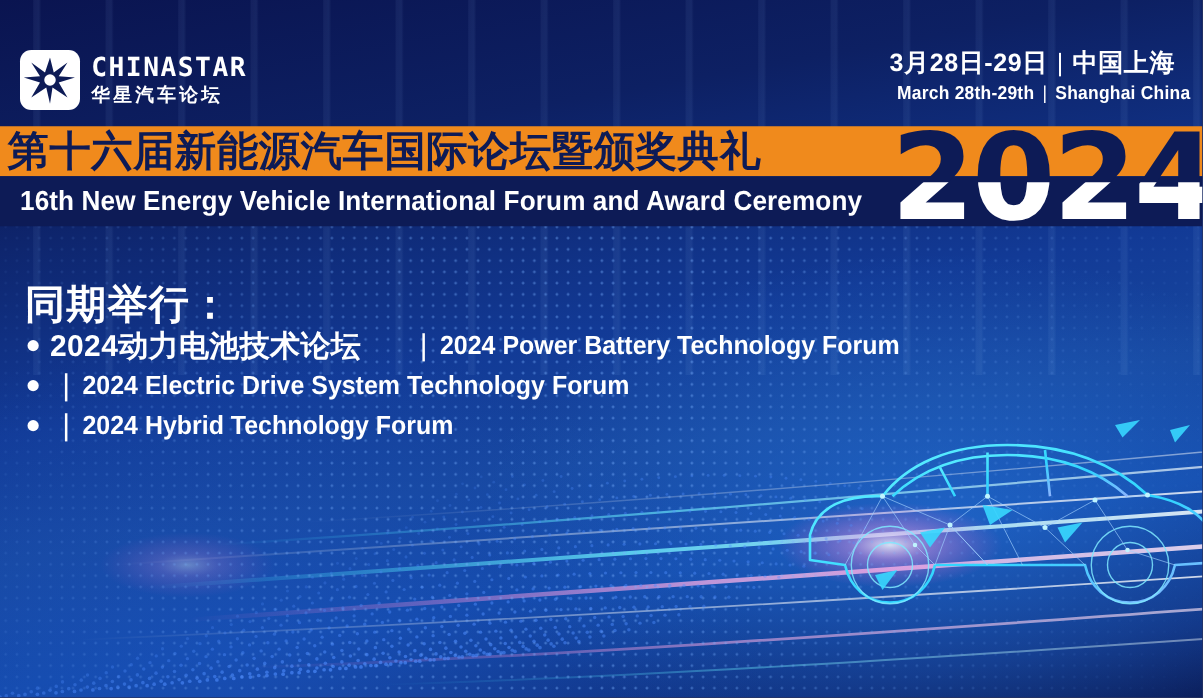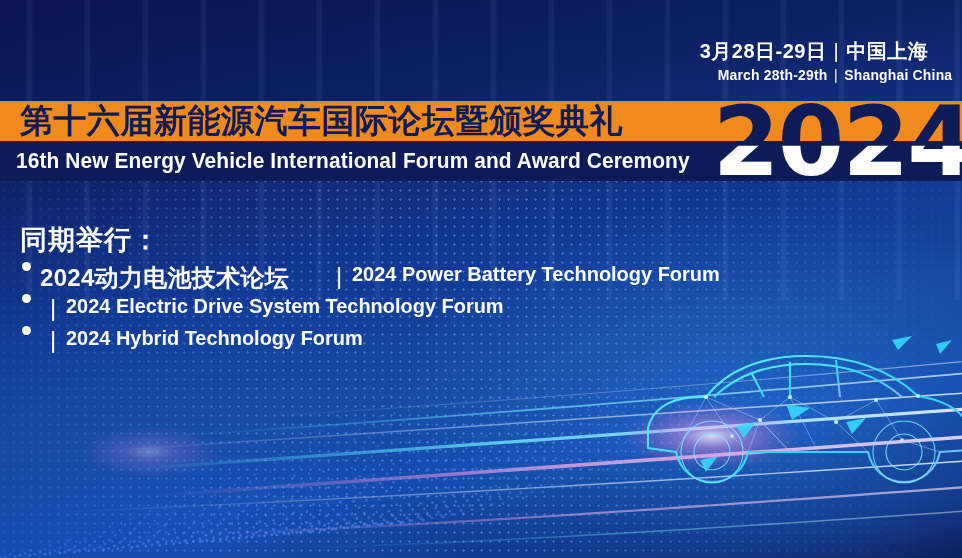--- a/index.html
+++ b/index.html
@@ -33,43 +33,43 @@
 
   
   .header{position:absolute;left:0;top:0;width:962px;height:101px;}
   .logo{position:absolute;left:16px;top:40px;display:flex;align-items:center;gap:9px;}
   .logo-badge{width:48px;height:48px;border-radius:9px;background:#ffffff;position:relative;}
   .logo-text{display:flex;flex-direction:column;line-height:1;}
   .logo-en{color:#fff;font-size:21px;font-weight:bold;letter-spacing:1.2px;
            font-family:"DejaVu Sans Mono",monospace;}
   .logo-cn{color:#fff;font-size:15px;font-weight:bold;letter-spacing:2.6px;margin-top:4px;}
 
-  .datebox{position:absolute;right:10px;top:40px;text-align:left;}
+  .datebox{position:absolute;right:10px;top:40px;text-align:center;}
   .date-cn{color:#fff;font-size:20px;font-weight:bold;letter-spacing:.5px;line-height:1.15;}
   .date-en{color:#fff;font-size:15px;font-weight:bold;letter-spacing:.2px;margin-top:3px;
            transform:scaleX(.93);transform-origin:right center;}
   .date-sep{display:inline-block;margin:0 7px;font-weight:400;}
 
   
   .band-orange{position:absolute;left:0;top:101px;width:962px;height:40px;background:#f08a1c;}
   .band-navy{position:absolute;left:0;top:141px;width:962px;height:40px;background:#0d1b56;}
-  .title-cn{position:absolute;left:20px;top:100px;height:42px;display:flex;align-items:center;
+  .title-cn{position:absolute;left:6px;top:100px;height:42px;display:flex;align-items:center;
             color:#0d1b56;font-size:33px;font-weight:bold;letter-spacing:.5px;white-space:nowrap;}
   .title-en{position:absolute;left:16px;top:142px;height:38px;display:flex;align-items:center;
             color:#ffffff;font-size:22px;font-weight:bold;letter-spacing:.1px;white-space:nowrap;
             transform:scaleX(.95);transform-origin:left center;}
   .year{position:absolute;right:-10px;top:94px;font-size:96px;font-weight:bold;line-height:1;
         letter-spacing:-2px;font-family:"DejaVu Sans",sans-serif;white-space:nowrap;}
   .year .top{position:absolute;right:0;top:0;color:#0d1b56;clip-path:inset(0 0 46% 0);}
   .year .bot{position:absolute;right:0;top:0;color:#ffffff;clip-path:inset(54% 0 0 0);}
 
   
-  .subhead{position:absolute;left:20px;top:222px;color:#fff;font-size:27px;font-weight:bold;letter-spacing:1px;}
+  .subhead{position:absolute;left:20px;top:222px;color:#fff;font-size:32px;font-weight:bold;letter-spacing:1px;}
   .flist{position:absolute;left:22px;top:262px;}
-  .frow{display:flex;align-items:flex-start;height:29px;margin-bottom:3px;}
+  .frow{display:flex;align-items:center;height:29px;margin-bottom:3px;}
   .bullet{width:9px;height:9px;border-radius:50%;background:#fff;margin-right:9px;flex:0 0 auto;}
   .f-cn{color:#fff;font-size:24px;font-weight:bold;width:286px;letter-spacing:.3px;}
   .pipe{color:#fff;font-size:24px;font-weight:400;width:26px;text-align:center;}
   .f-en{color:#fff;font-size:21px;font-weight:bold;transform:scaleX(.95);transform-origin:left center;white-space:nowrap;}
 
   .car{position:absolute;right:-8px;top:300px;width:330px;height:200px;}
 </style>
 </head>
 <body>
 
@@ -784,20 +784,35 @@
         <circle cx="236" cy="100" r="2"></circle>
       <circle cx="66" cy="97" r="2"></circle>
         <circle cx="278" cy="96" r="2"></circle>
       <circle cx="92" cy="136" r="1.8"></circle>
         <circle cx="262" cy="140" r="1.8"></circle>
     </g>
   </svg>
 
   <div class="header">
 
+    <div class="logo">
+      <div class="logo-badge">
+        <svg viewBox="0 0 48 48" width="48" height="48">
+          <g fill="#0d1b56">
+            <path d="M24,6 L27,18 L38,10 L31,21 L44,22 L31,26 L38,38 L26,30 L24,43
+                     L21,30 L9,38 L16,26 L3,22 L16,21 L9,10 L20,18 Z"></path>
+          </g>
+          <circle cx="24" cy="24" r="4.6" fill="#ffffff"></circle>
+        </svg>
+      </div>
+      <div class="logo-text">
+        <span class="logo-en">CHINASTAR</span>
+        <span class="logo-cn">华星汽车论坛</span>
+      </div>
+    </div>
 
     <div class="datebox">
       <div class="date-cn">
         <span>3月28日-29日</span><span class="date-sep">|</span><span>中国上海</span>
       </div>
       <div class="date-en">
         <span>March 28th-29th</span><span class="date-sep">|</span><span>Shanghai China</span>
       </div>
     </div>
   </div>

